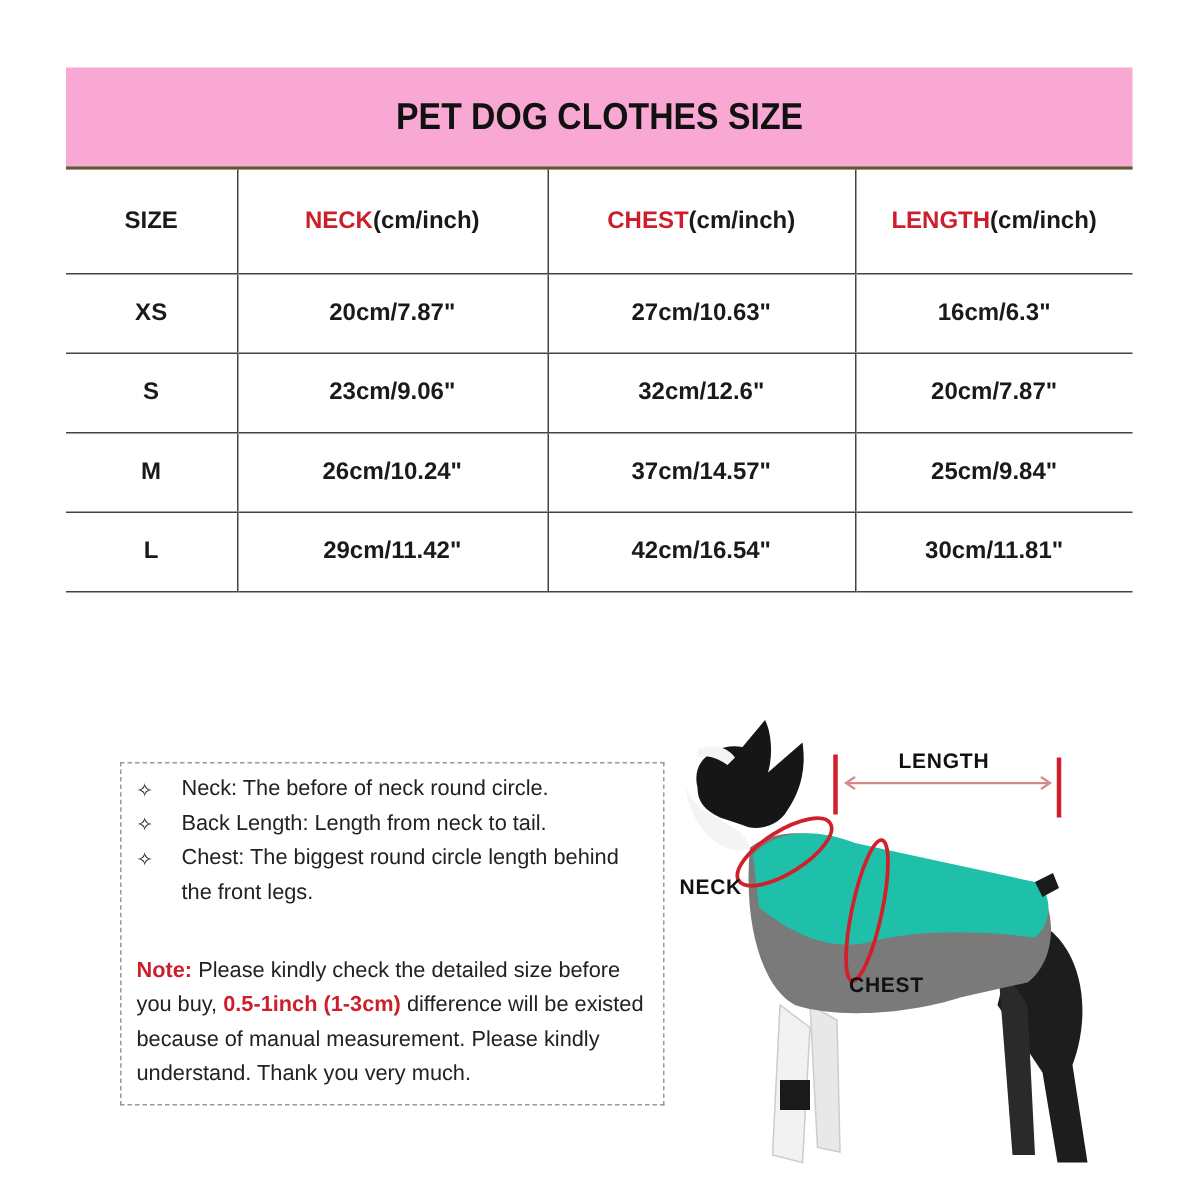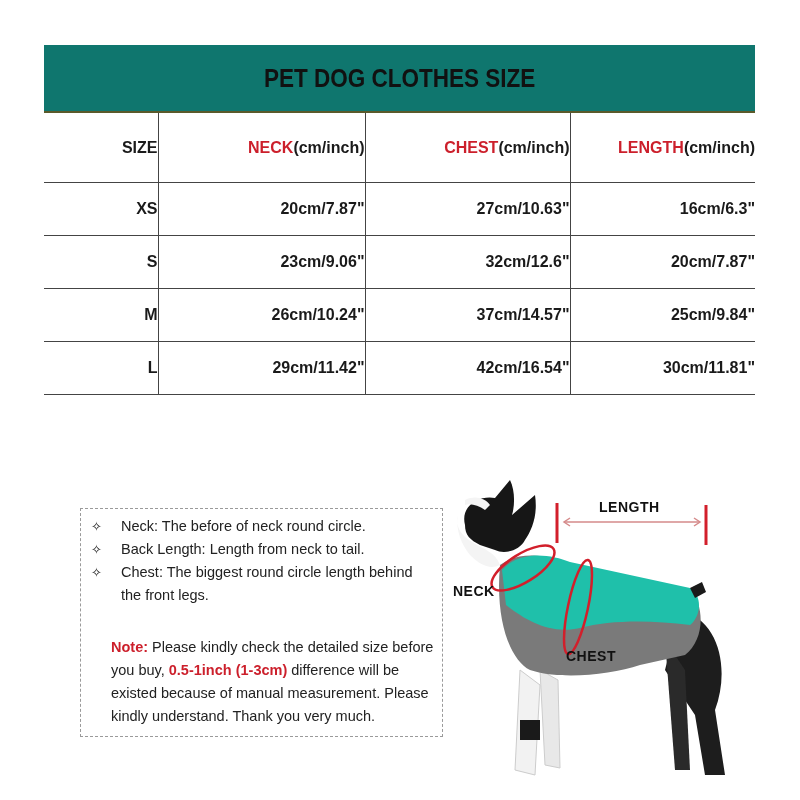--- a/index.html
+++ b/index.html
@@ -1,37 +1,37 @@
 <!DOCTYPE html>
 <html><head>
   <meta charset="utf-8">
   <style>
     html, body { margin:0; padding:0; }
     body { width:800px; height:800px; background:#ffffff; position:relative; overflow:hidden;
            font-family:"Liberation Sans", "DejaVu Sans", sans-serif; color:#1a1a1a; }
-    .banner { position:absolute; left:44px; top:45px; width:711px; height:68px; background:#0f766e;
+    .banner { position:absolute; left:44px; top:45px; width:711px; height:68px; background:#f9a8d4;
               border-bottom:2px solid #5a5a2a; display:flex; align-items:center; justify-content:center; box-sizing:border-box; }
     .banner-title { font-size:25px; font-weight:bold; letter-spacing:0px; color:#111; transform:scaleX(0.9); }
     table.sizes { position:absolute; left:44px; top:113px; width:711px; border-collapse:collapse; table-layout:fixed; }
-    table.sizes td { border-bottom:1.5px solid #444; text-align:right; font-size:16px; font-weight:bold; padding:0;margin-top:20px; }
+    table.sizes td { border-bottom:1.5px solid #444; text-align:center; font-size:16px; font-weight:bold; padding:0;margin-top:20px; }
     table.sizes td + td { border-left:1.5px solid #444; }
     table.sizes tr.head td { height:69px; font-size:16px; }
     table.sizes tr.row td { height:52px; }
     .col-size { width:114px; }
     .col-neck { width:207px; }
     .col-chest { width:205px; }
     .col-length { width:185px; }
     .size-label { font-size:18px; }
     .red { color:#cc1f2b; }
     .notes { position:absolute; left:80px; top:508px; width:363px; height:229px; border:1.5px dashed #9a9a9a; box-sizing:border-box;
              padding:6px 8px 0 10px; font-size:14.5px; line-height:23px; color:#222; }
     .notes ul { list-style:none; margin:0; padding:0; }
     .notes li { display:flex; }
     .bullet { width:30px; flex:none; font-size:13px; }
-    .note-para { margin-top:29px; padding-left:0;margin-left:20px; }
+    .note-para { margin-top:29px; padding-left:0; }
     .note-label, .note-highlight { color:#cc1f2b; font-weight:bold; }
     .dog-area { position:absolute; left:440px; top:470px; width:320px; height:320px; }
     .dim-label { position:absolute; font-weight:bold; font-size:14px; color:#111; letter-spacing:0.5px; }
   </style>
 </head>
 <body>
 
 <div class="banner">
   <span class="banner-title">PET DOG CLOTHES SIZE</span>
 </div>

